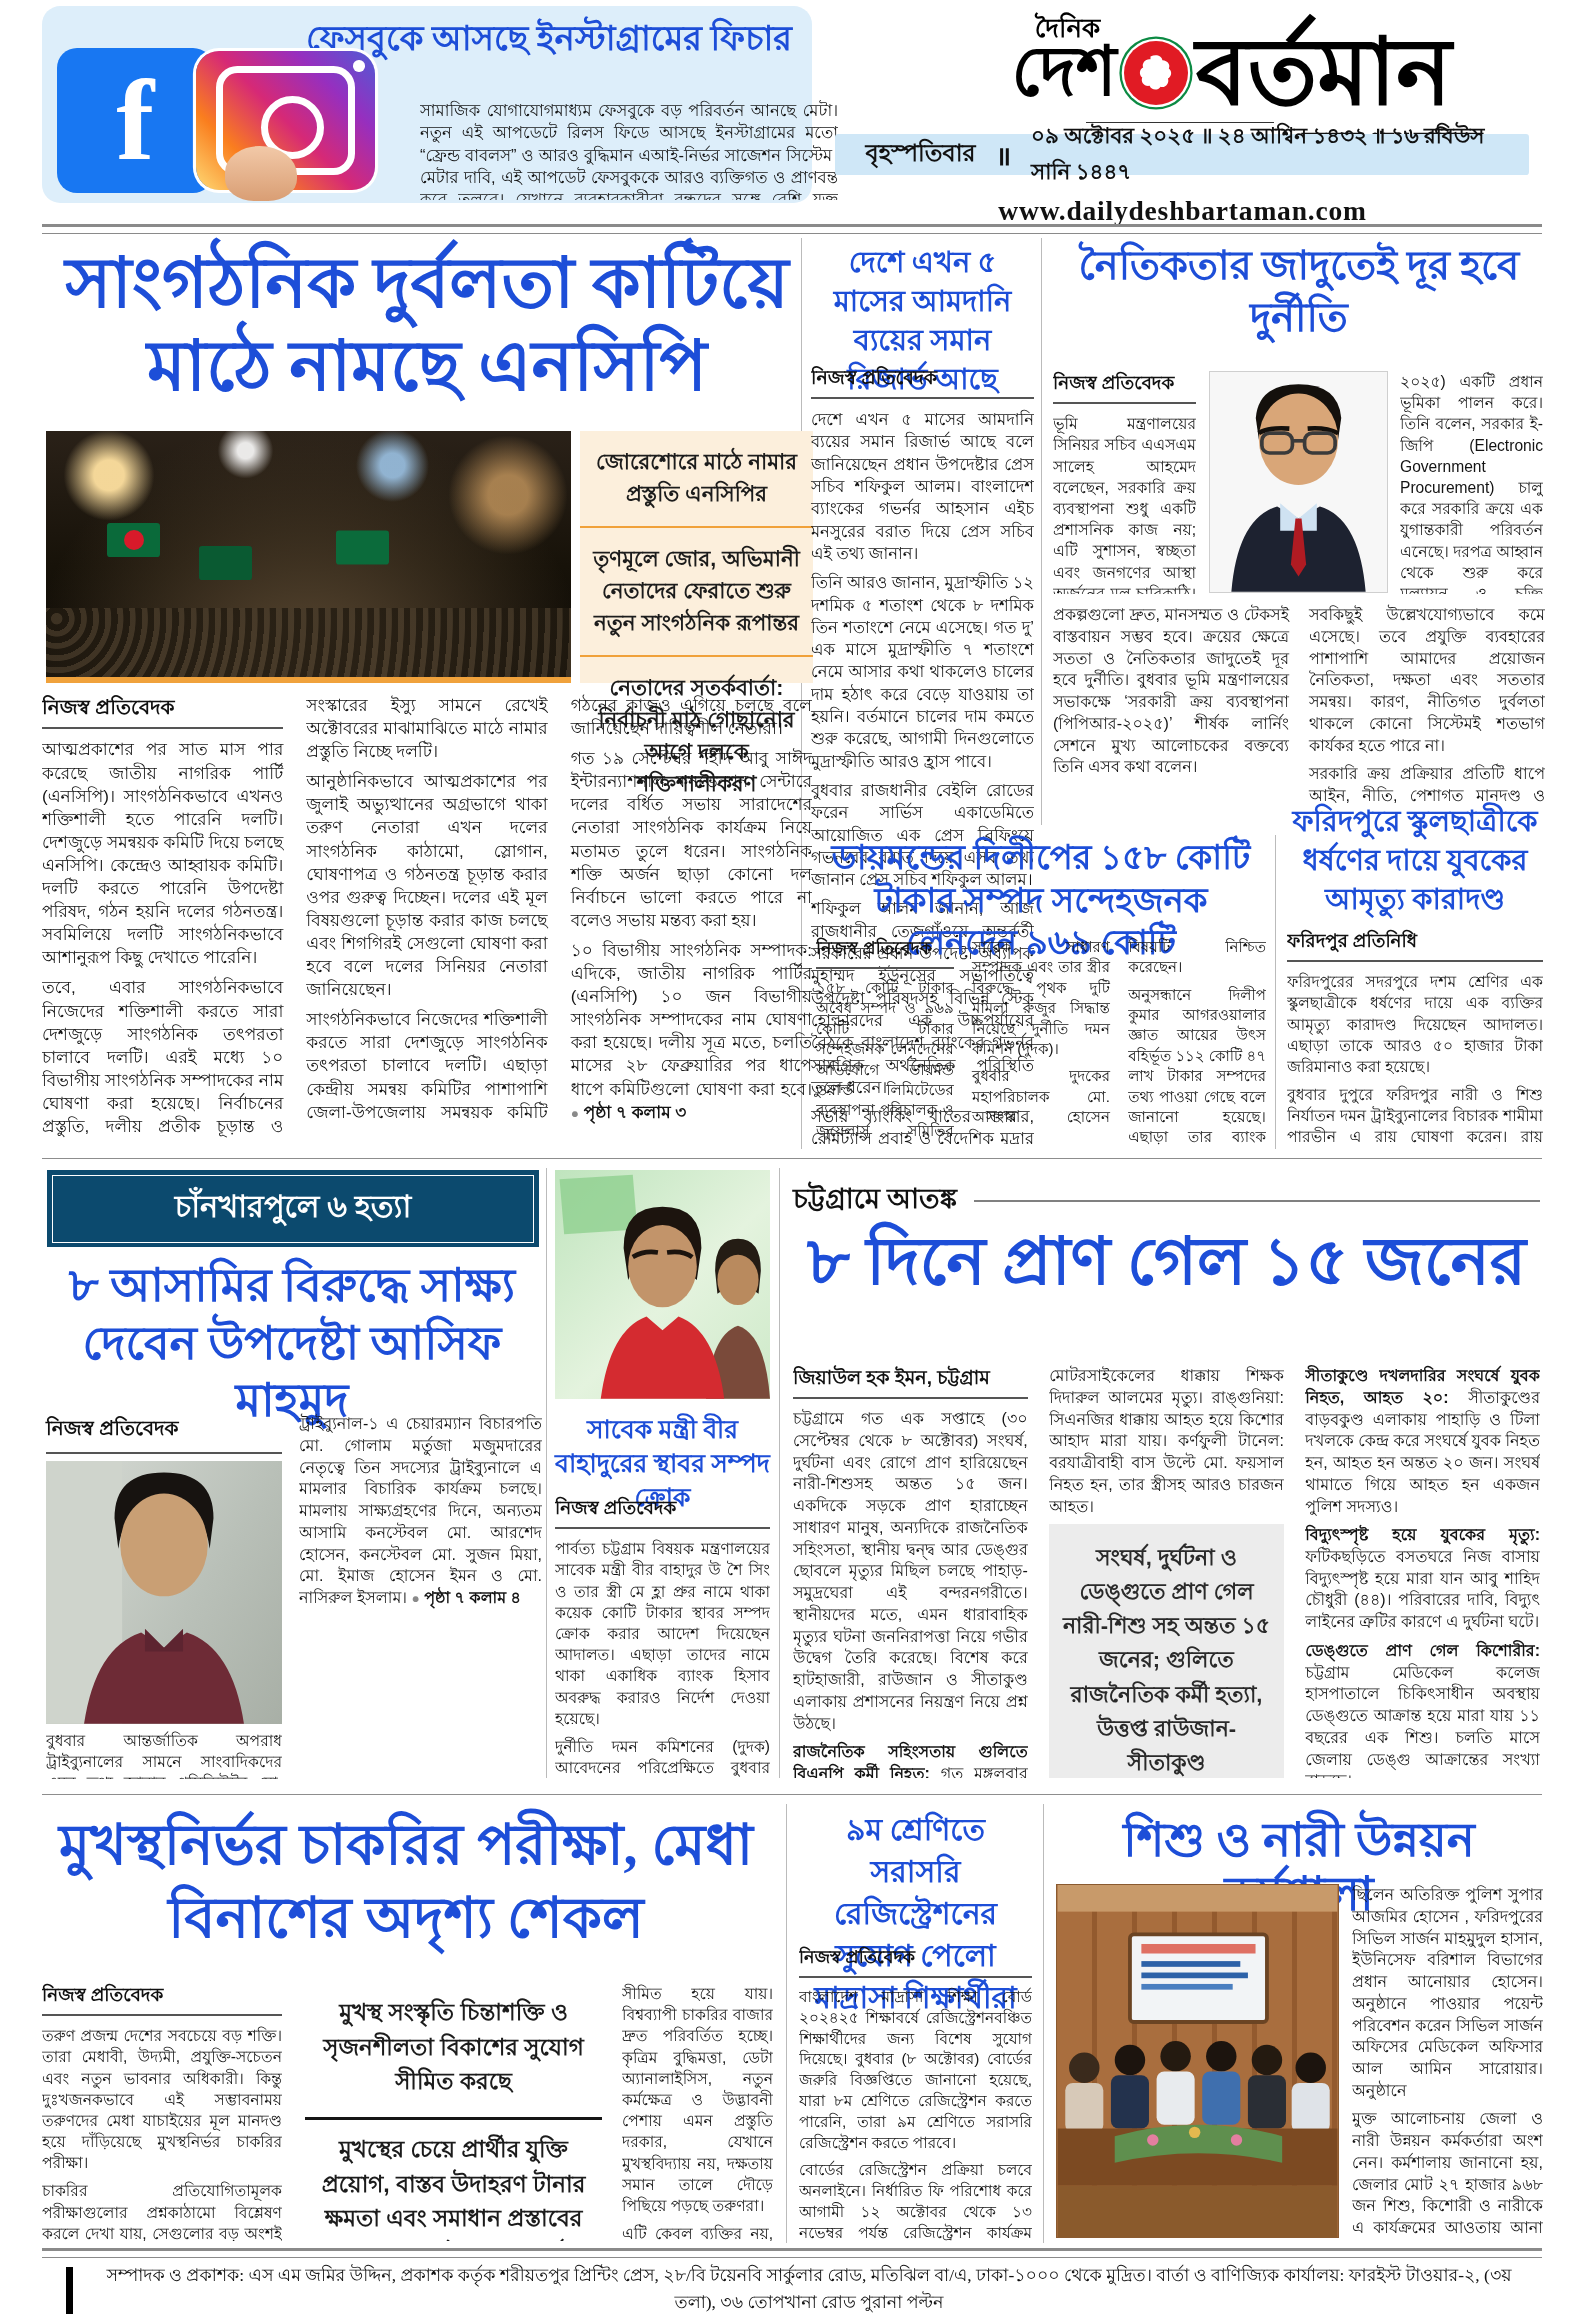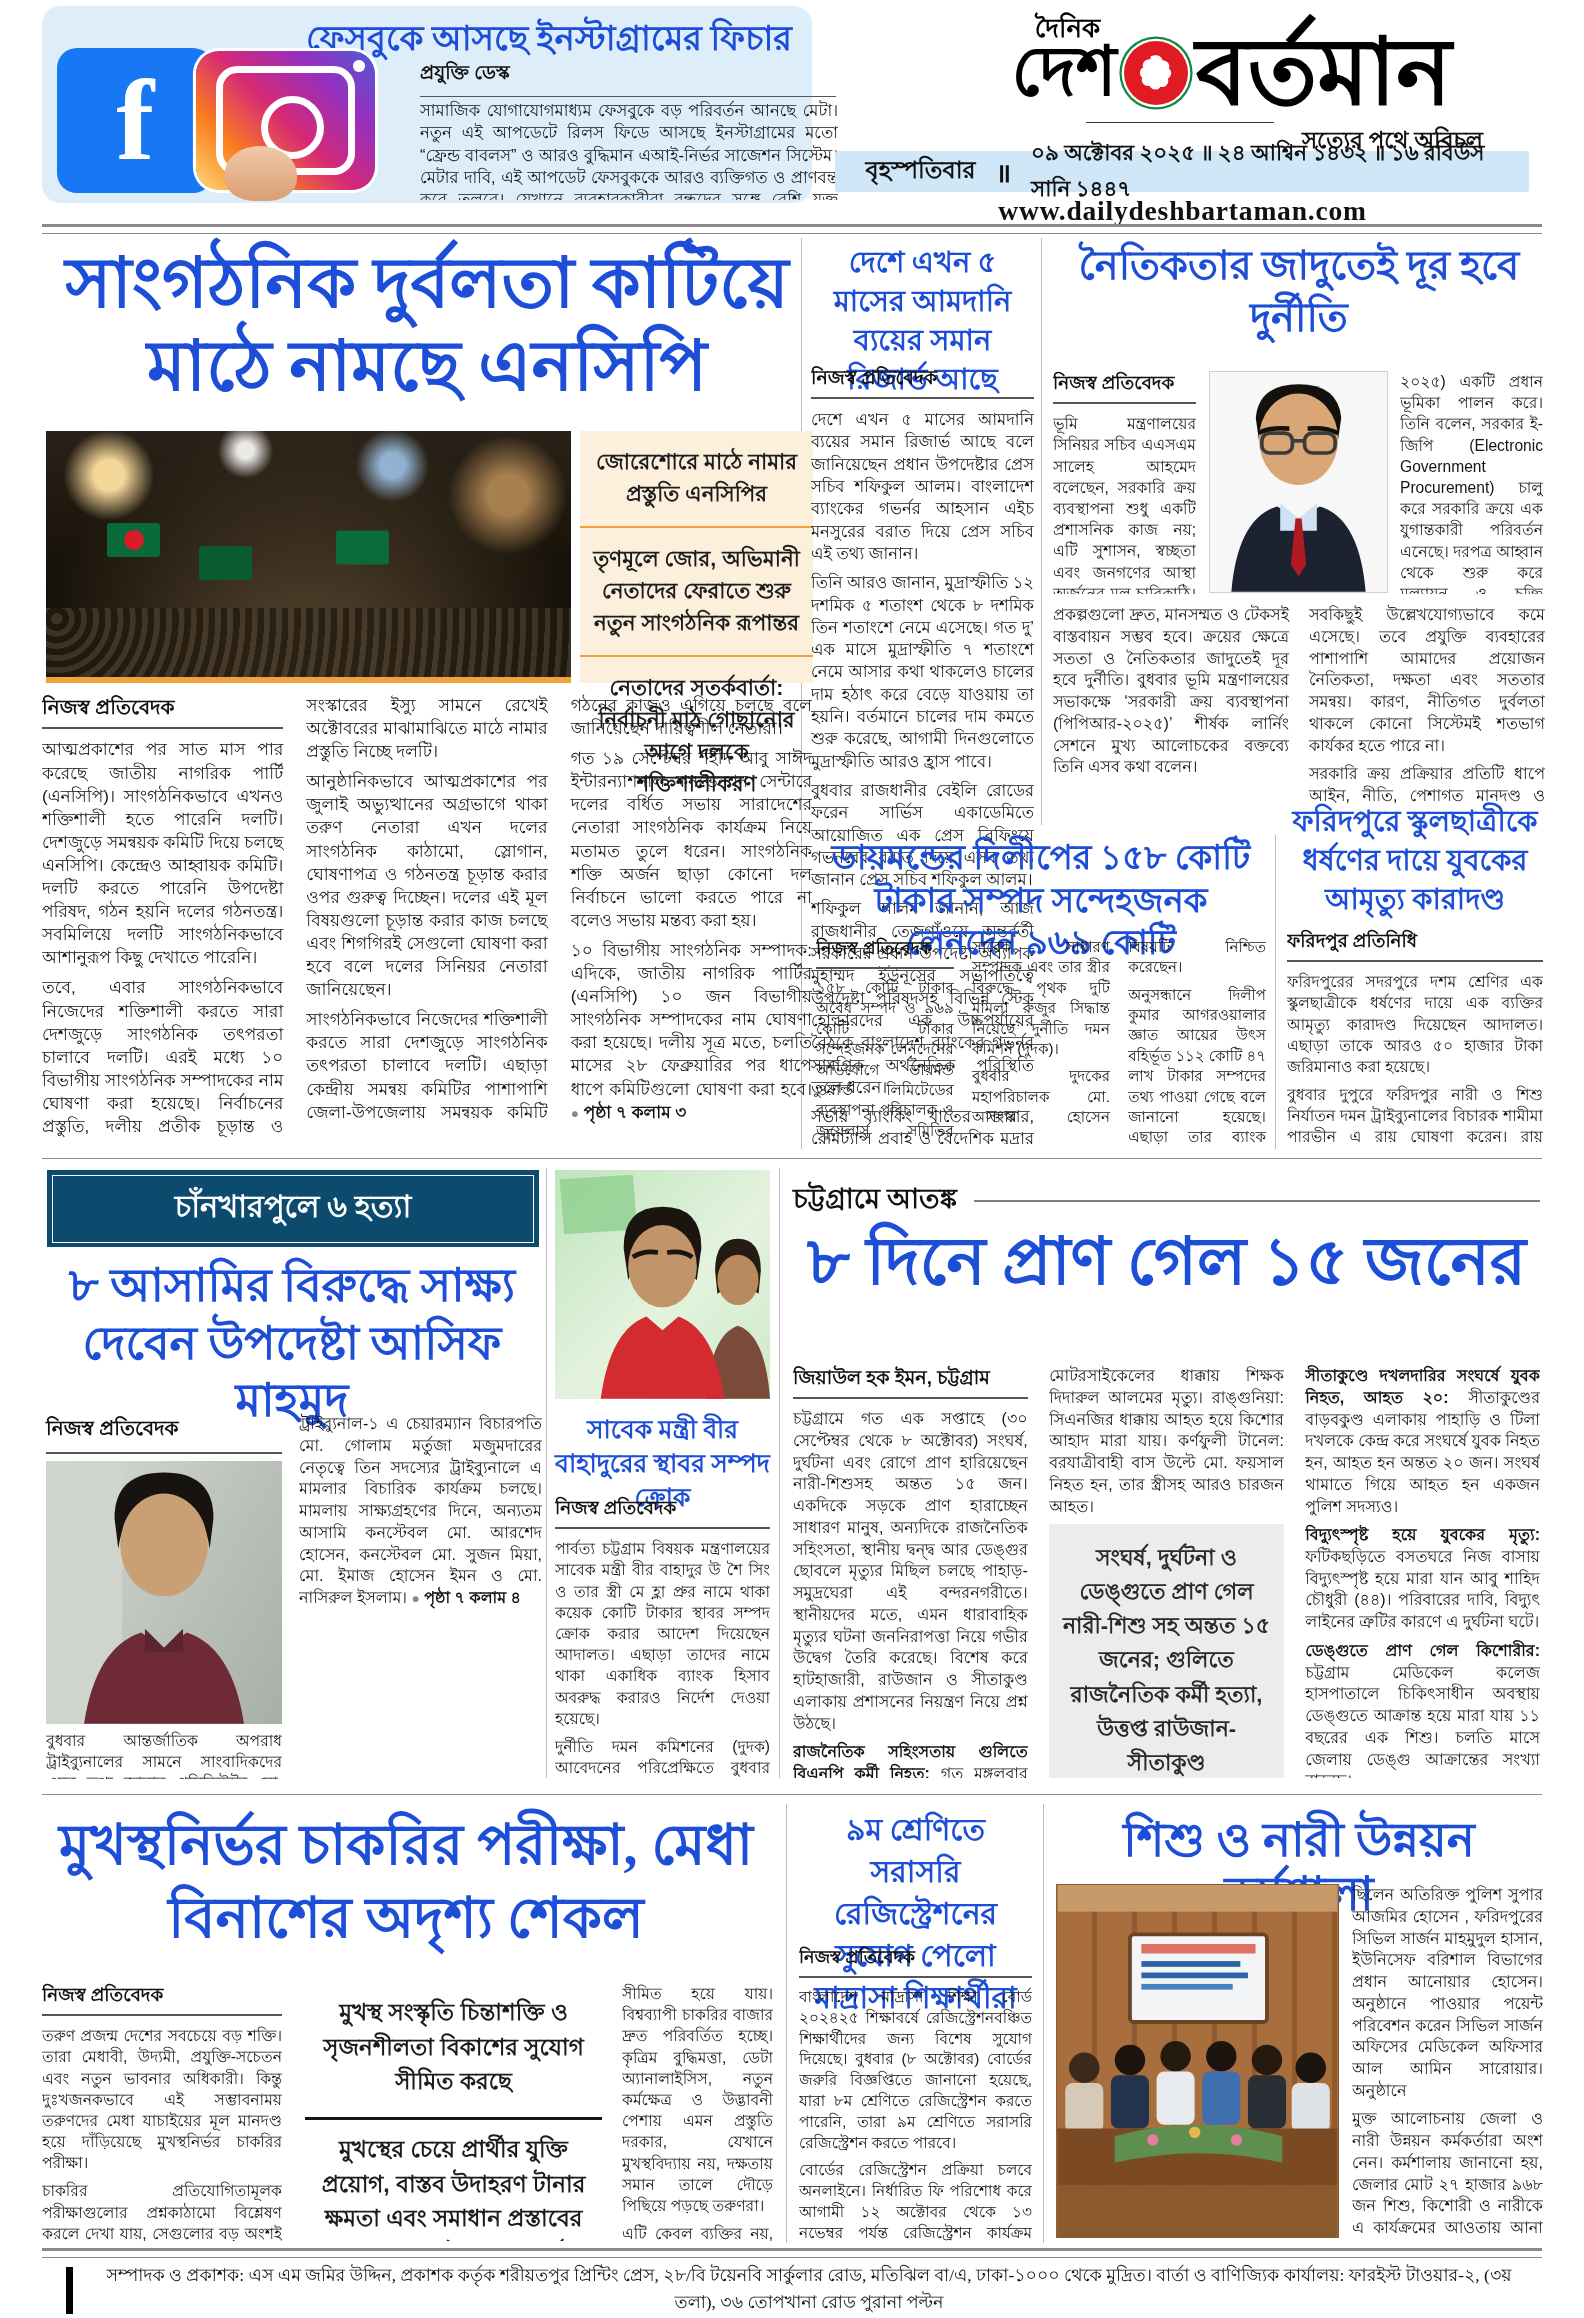--- a/index.html
+++ b/index.html
@@ -60,23 +60,20 @@
       <div class="abs fbtile" style="left:0;top:0;width:156px;height:145px;">
           <span>f</span>
         </div>
       <div class="abs instatile" style="left:139px;top:3.1px;width:179px;height:139px;">
         <div class="instaframe"></div>
         <div class="instalens"></div>
         <div class="instadot"></div>
       </div>
       <div class="finger" style="left:168px;top:98px;width:72px;height:55px;"></div>
     </div>
-    <div class="abs" style="left:378px;top:52px;width:416px;">
-      <span class="byline" style="font-size:19px;border-bottom-width:1.5px;">প্রযুক্তি ডেস্ক</span>
-    </div>
     <div class="abs bodytxt" style="left:378px;top:93px;width:418px;height:101px;font-size:16.4px;">
       <p><span>সামাজিক যোগাযোগমাধ্যম ফেসবুকে বড় পরিবর্তন আনছে মেটা। নতুন এই আপডেটে রিলস ফিডে আসছে ইনস্টাগ্রামের মতো “ফ্রেন্ড বাবলস” ও আরও বুদ্ধিমান এআই-নির্ভর সাজেশন সিস্টেম। মেটার দাবি, এই আপডেট ফেসবুককে আরও ব্যক্তিগত ও প্রাণবন্ত করে তুলবে। যেখানে ব্যবহারকারীরা বন্ধুদের সঙ্গে বেশি যুক্ত থাকবেন এবং পছন্দের কনটেন্ট সহজেই খুঁজে পাবেন। মঙ্গলবার মেটা ঘোষণা দেয়, নতুন রিলস অ্যালগরিদমে এখন নতুন ও সাম্প্রতিক ভিডিওগুলো অগ্রাধিকার পাবে। অর্থাৎ ব্যবহারকারীরা</span>
          
          </p>
     </div>
   </div>
 
   <div class="abs mast-title" style="left:1014px;top:7.6px;width:107px;font-size:26px;text-align:center;">দৈনিক</div>
   <div class="abs" style="left:915px;top:26px;width:633px;display:flex;align-items:center;justify-content:center;gap:7.6px;">
     <span class="mast-title" style="font-size:69px;line-height:1;">দেশ</span>
@@ -84,21 +81,21 @@
       <svg width="44" height="44" viewBox="0 0 24 24">
         <path fill="#ffffff" d="M9,3 C12,1.5 15,2.5 15.5,5 C18.5,5.2 20,7.5 19,9.5 C21,11 20.5,14 18.5,15 C19.5,17.5 17,20.5 14.5,19.5 C13,21.8 9.5,21.5 8.5,19 C5.5,19.5 3.5,17 4.5,14.5 C2.5,13 3,9.8 5,9 C4,6.5 6.5,4 9,4.5 Z"></path>
       </svg>
     </span>
     <span class="mast-title" style="font-size:93px;line-height:1;">বর্তমান</span>
   </div>
   <div class="abs" style="left:1086px;top:122px;width:397px;display:flex;align-items:flex-start;justify-content:flex-end;gap:28px;">
     <div style="flex:1;border-top:1.5px solid #333;"></div>
     <span style="font-weight:700;font-size:23px;font-family:'Liberation Serif',serif;">সত্যের পথে অবিচল</span>
   </div>
-  <div class="abs datebar" style="left:835px;top:151px;width:694px;height:41px;">
+  <div class="abs datebar" style="left:835px;top:134px;width:694px;height:41px;">
     <span style="font-weight:700;font-size:23.6px;margin:0 20px 0 30.5px;font-family:'Liberation Serif',serif;">বৃহস্পতিবার</span>
     <span style="font-size:26px;font-weight:700;margin-right:20px;">॥</span>
     <span style="font-size:21.4px;font-weight:600;font-family:'Liberation Serif',serif;">০৯ অক্টোবর ২০২৫ ॥ ২৪ আশ্বিন ১৪৩২ ॥ ১৬ রবিউস সানি ১৪৪৭</span>
   </div>
   <div class="abs" style="left:946px;top:195px;width:473px;text-align:center;font-weight:700;font-size:27.5px;font-family:'Liberation Serif',serif;letter-spacing:0.8px;">www.dailydeshbartaman.com</div>
 
   <div class="abs dblrule" style="left:42px;top:224px;width:1500px;"></div>
 
   <div class="abs vrule" style="left:801px;top:238px;height:911px;"></div>
   <div class="abs vrule" style="left:1041px;top:238px;height:587px;"></div>

